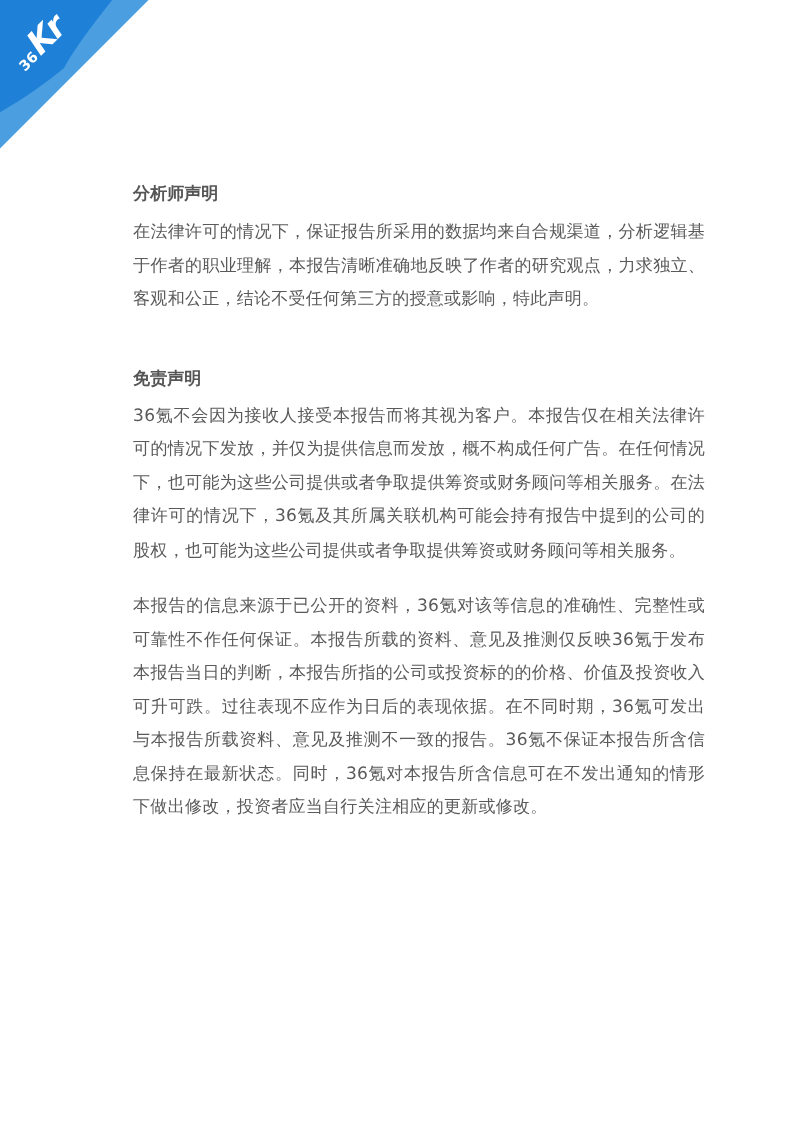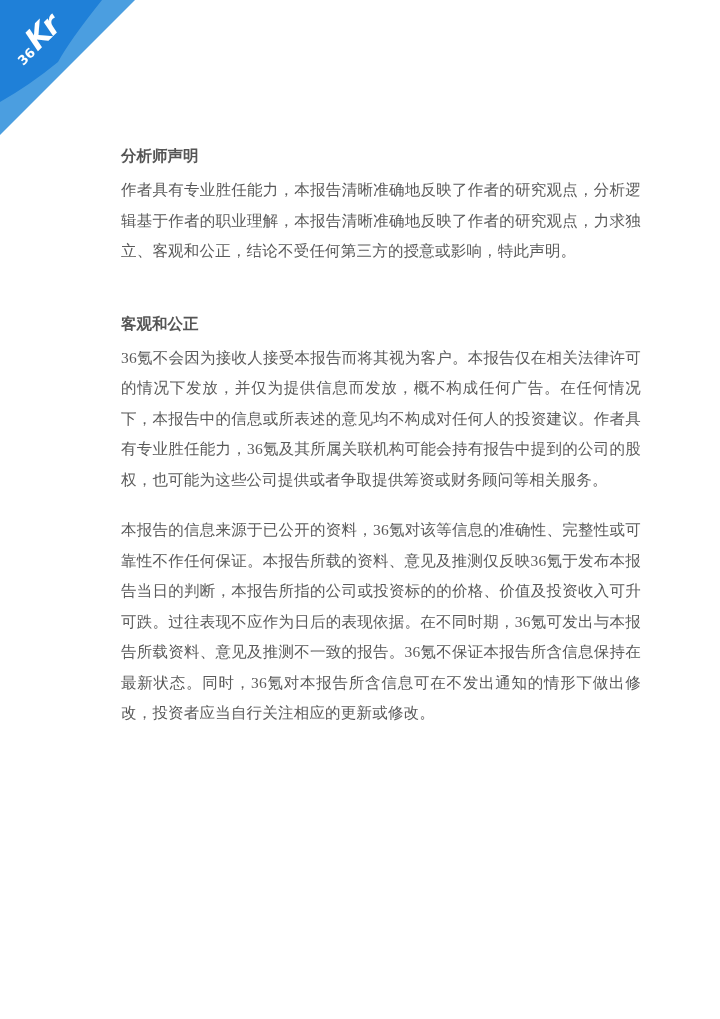--- a/index.html
+++ b/index.html
@@ -42,23 +42,22 @@
       margin-right: 2px;
     }
     .logo-kr {
       font-size: 30px;
       font-style: italic;
       letter-spacing: -2px;
     }
     .content {
       position: absolute;
       left: 121px;
-      top: 144px;
+      top: 164px;
       width: 520px;
-      font-family: Liberation Serif, serif;
     }
     .section-title {
       font-size: 15.5px;
       font-weight: bold;
       color: #555555;
       line-height: 24px;
       margin: 0 0 7px 0;
     }
     .para {
       font-size: 15.5px;
@@ -82,21 +81,21 @@
   </svg>
   <div class="logo-text">
     <span class="logo-num">36</span>
     <span class="logo-kr">Kr</span>
   </div>
 </div>
 
 <div class="content">
   <section class="section-analyst">
     <h2 class="section-title">分析师声明</h2>
-    <p class="para">作者具有专业胜任能力，本报告清晰准确地反映了作者的研究观点，分析逻辑基于作者的职业理解，本报告清晰准确地反映了作者的研究观点，力求独立、客观和公正，结论不受任何第三方的授意或影响，特此声明。</p>
+    <p class="para">在法律许可的情况下，保证报告所采用的数据均来自合规渠道，分析逻辑基于作者的职业理解，本报告清晰准确地反映了作者的研究观点，力求独立、客观和公正，结论不受任何第三方的授意或影响，特此声明。</p>
   </section>
 
   <section class="section-disclaimer">
-    <h2 class="section-title">客观和公正</h2>
-    <p class="para">36氪不会因为接收人接受本报告而将其视为客户。本报告仅在相关法律许可的情况下发放，并仅为提供信息而发放，概不构成任何广告。在任何情况下，本报告中的信息或所表述的意见均不构成对任何人的投资建议。作者具有专业胜任能力，36氪及其所属关联机构可能会持有报告中提到的公司的股权，也可能为这些公司提供或者争取提供筹资或财务顾问等相关服务。</p>
+    <h2 class="section-title">免责声明</h2>
+    <p class="para">36氪不会因为接收人接受本报告而将其视为客户。本报告仅在相关法律许可的情况下发放，并仅为提供信息而发放，概不构成任何广告。在任何情况下，也可能为这些公司提供或者争取提供筹资或财务顾问等相关服务。在法律许可的情况下，36氪及其所属关联机构可能会持有报告中提到的公司的股权，也可能为这些公司提供或者争取提供筹资或财务顾问等相关服务。</p>
     <p class="para para-gap">本报告的信息来源于已公开的资料，36氪对该等信息的准确性、完整性或可靠性不作任何保证。本报告所载的资料、意见及推测仅反映36氪于发布本报告当日的判断，本报告所指的公司或投资标的的价格、价值及投资收入可升可跌。过往表现不应作为日后的表现依据。在不同时期，36氪可发出与本报告所载资料、意见及推测不一致的报告。36氪不保证本报告所含信息保持在最新状态。同时，36氪对本报告所含信息可在不发出通知的情形下做出修改，投资者应当自行关注相应的更新或修改。</p>
   </section>
 </div>
 
 </body></html>

